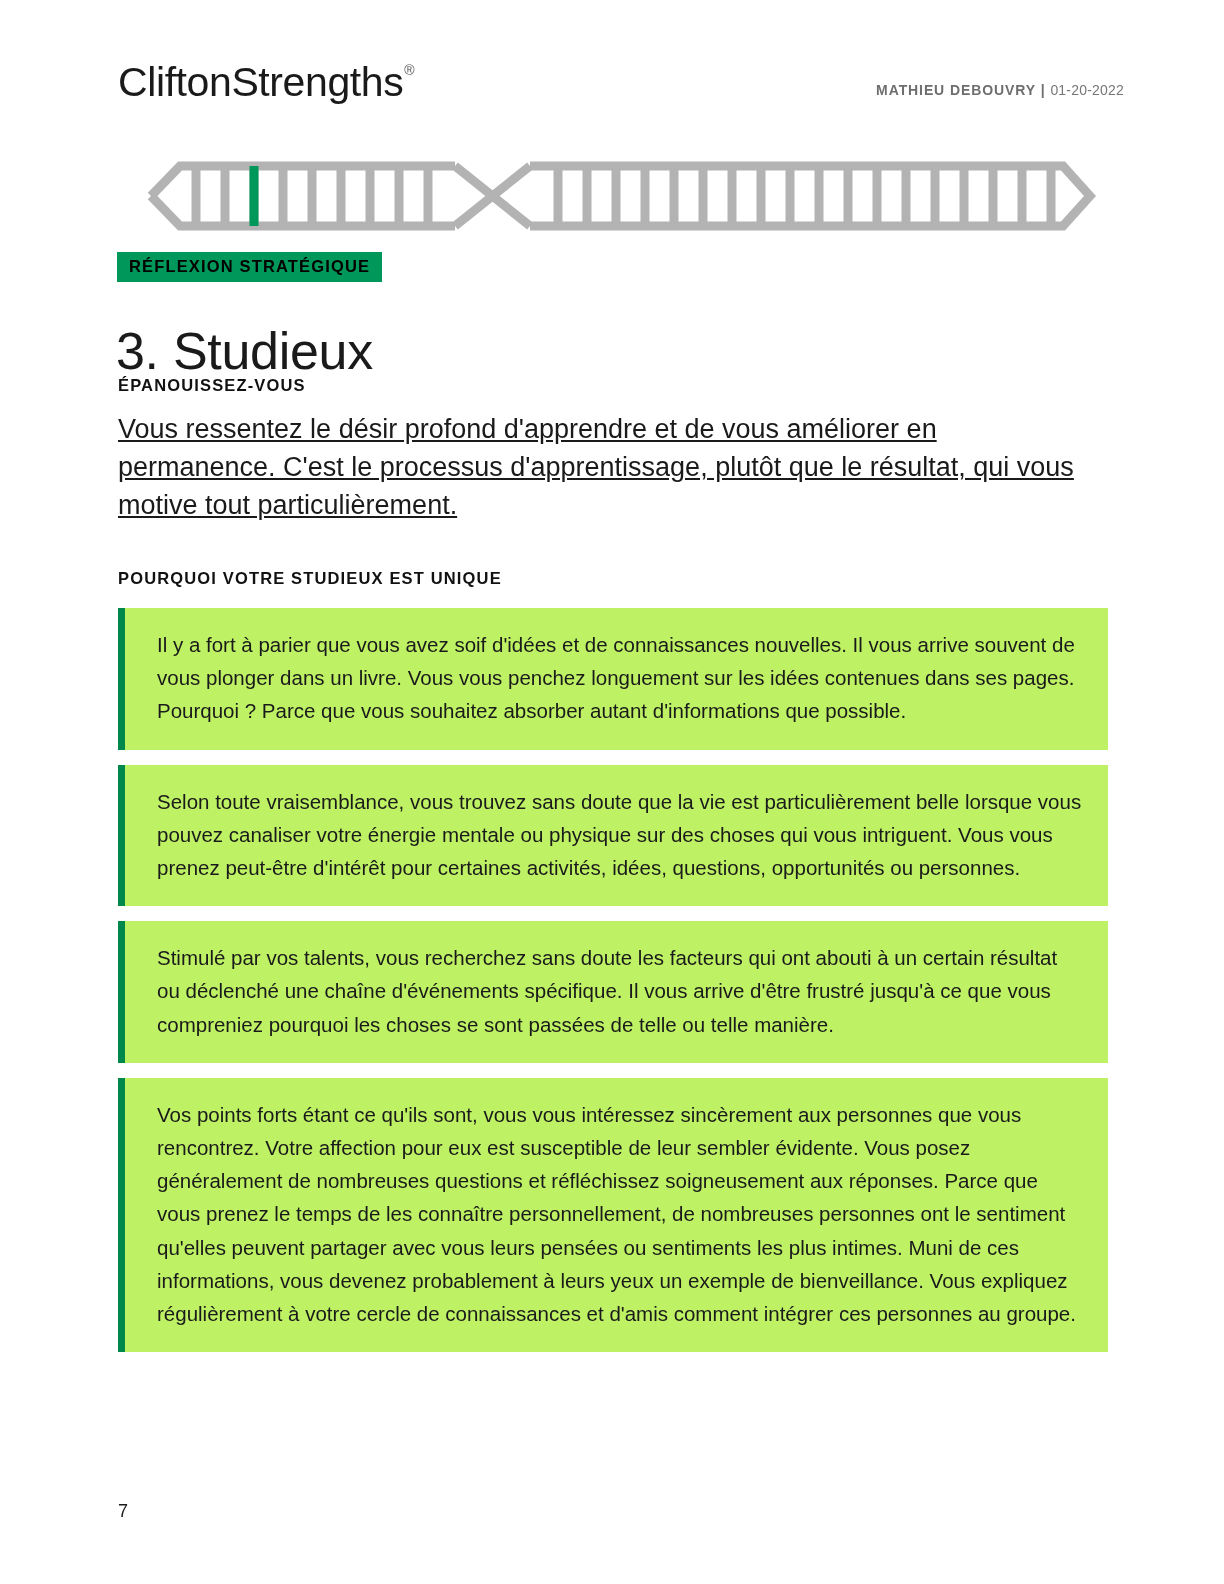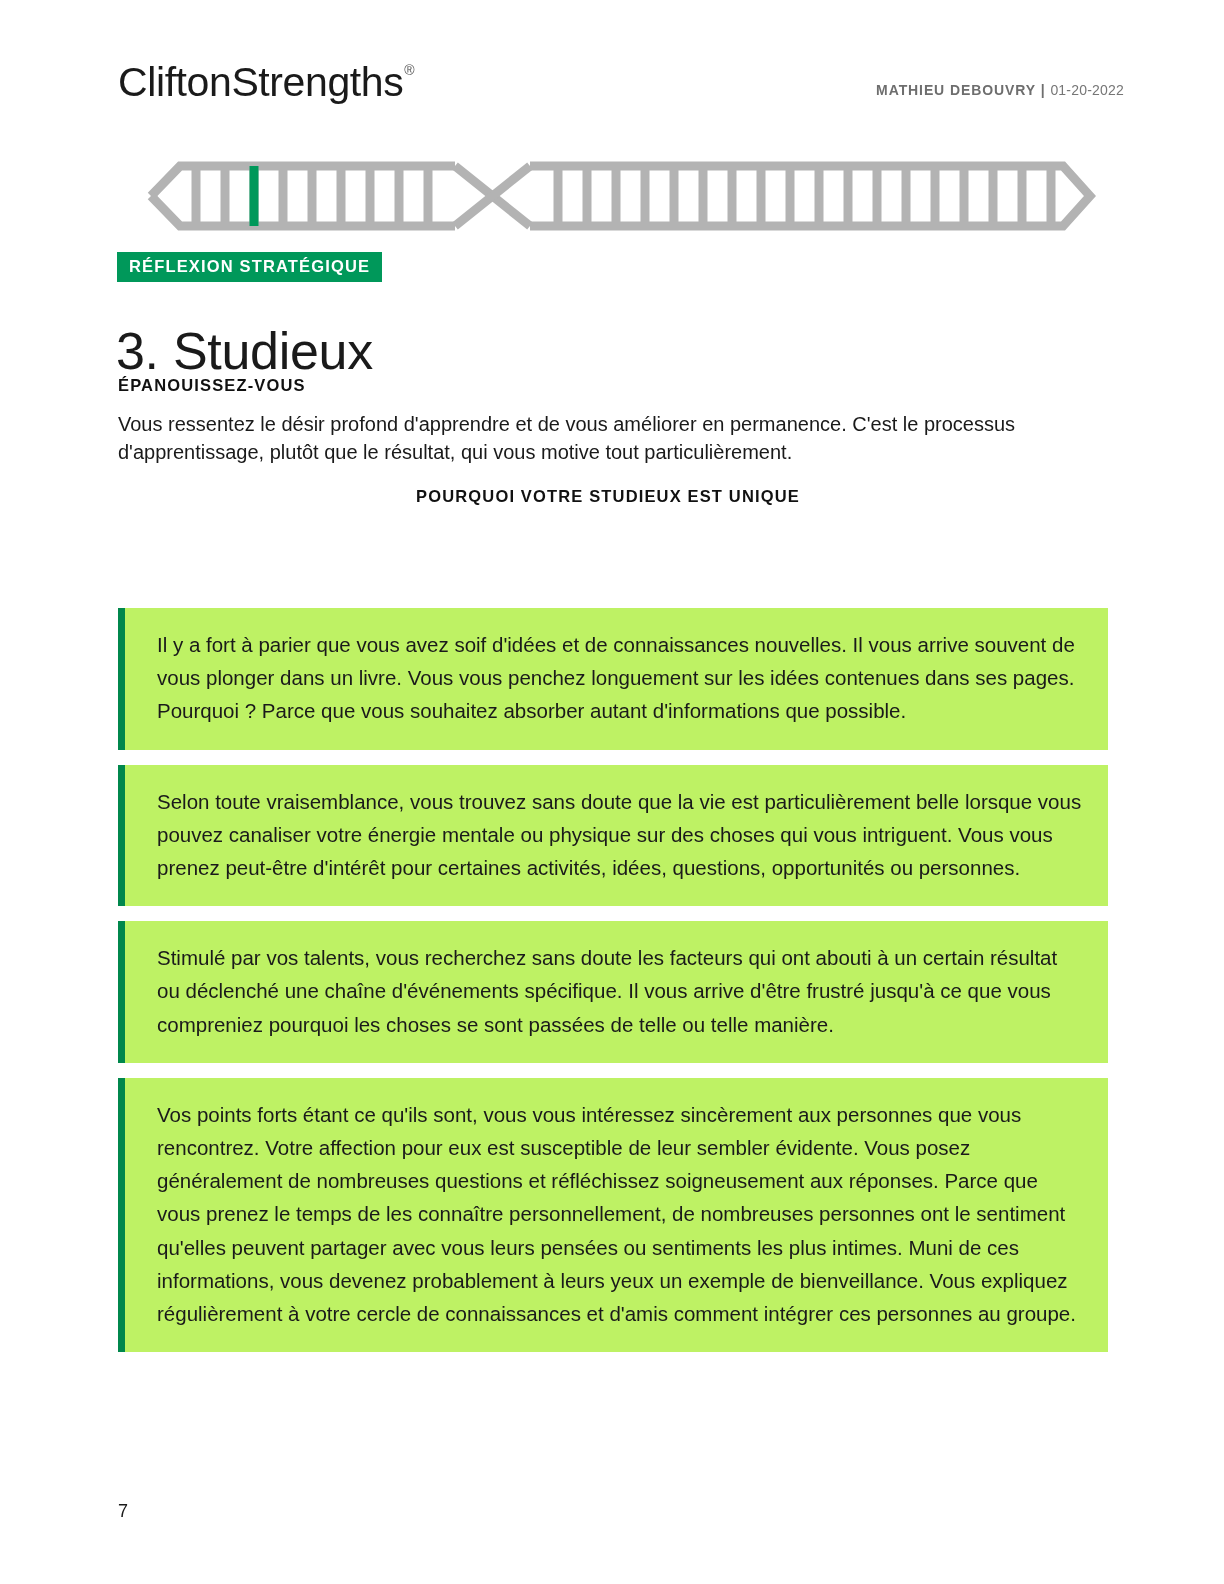--- a/index.html
+++ b/index.html
@@ -80,21 +80,21 @@
     width: 978px;
     height: 92px;
   }
 
   
   .badge {
     position: absolute;
     left: 117px;
     top: 252px;
     background: #00985a;
-    color: #ffffff;
+    color: #000000;
     font-weight: bold;
     font-size: 16.5px;
     letter-spacing: 1.15px;
     padding: 6px 12px 7px 12px;
     line-height: 1;
   }
 
   
   .title {
     position: absolute;
@@ -116,29 +116,29 @@
   }
   .section-head {
     font-size: 16.5px;
     font-weight: bold;
     letter-spacing: 1.15px;
     color: #111111;
     margin: 0 0 14px 0;
     line-height: 1.2;
   }
   .section-head.second {
-    margin-top: 20px;
-    text-align: center;
+    margin-top: 44px;
   }
   .body-text {
-    font-size: 20px;
+    font-size: 27px;
     line-height: 1.42;
     color: #1a1a1a;
     margin: 0;
     max-width: 972px;
+    text-decoration: underline;
   }
   .body-text.italic {
     font-style: italic;
   }
 
   
   .boxes {
     position: absolute;
     left: 118px;
     top: 608px;

